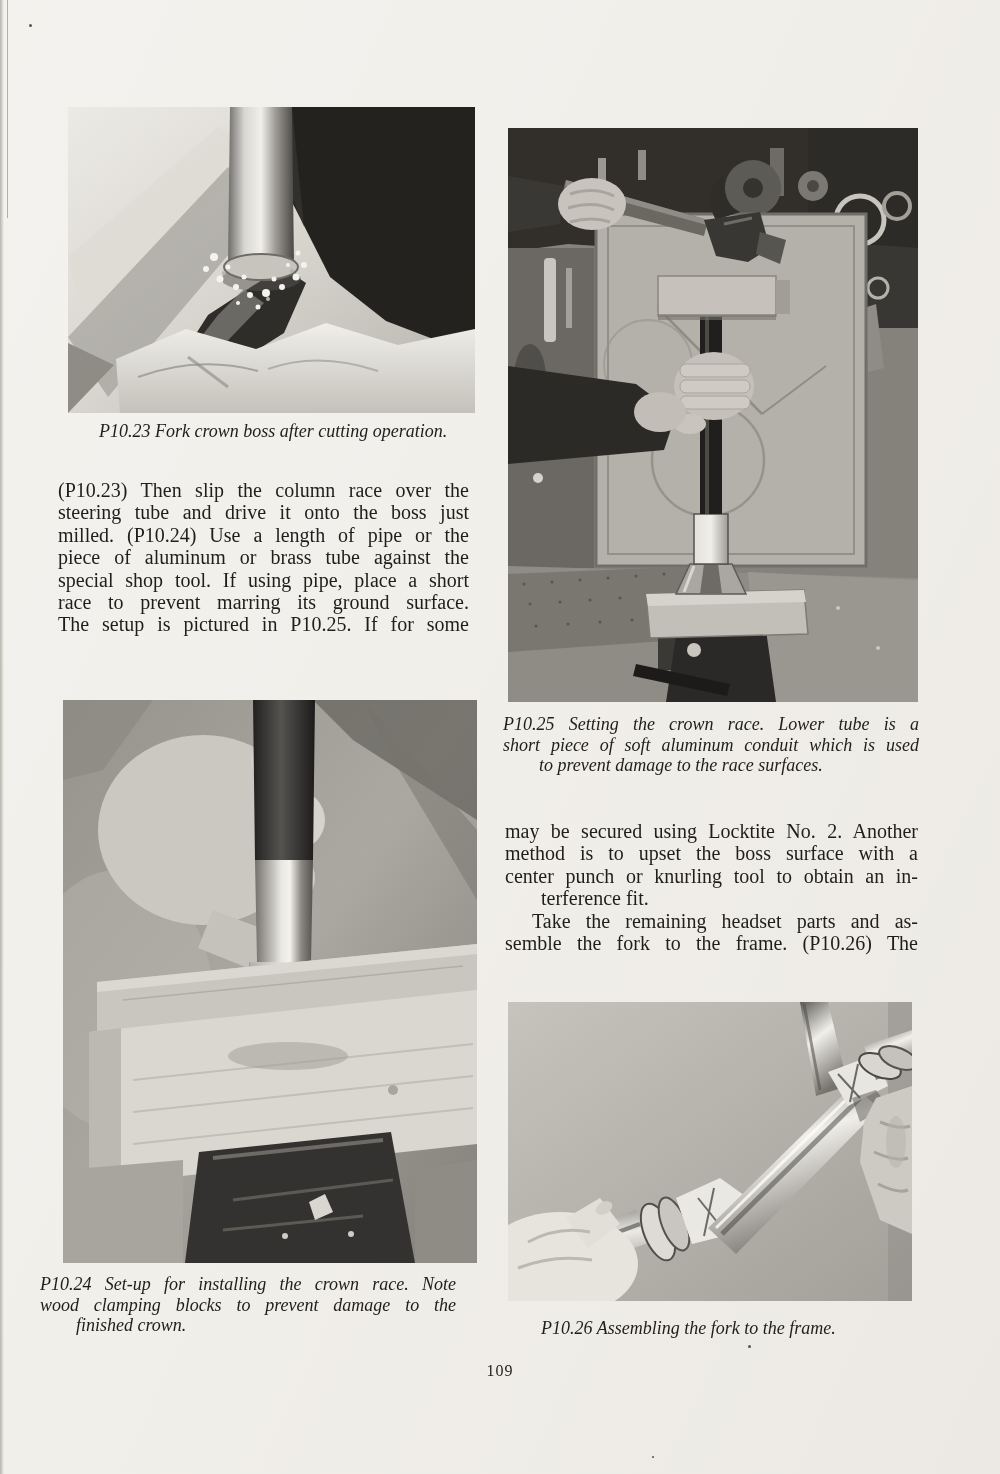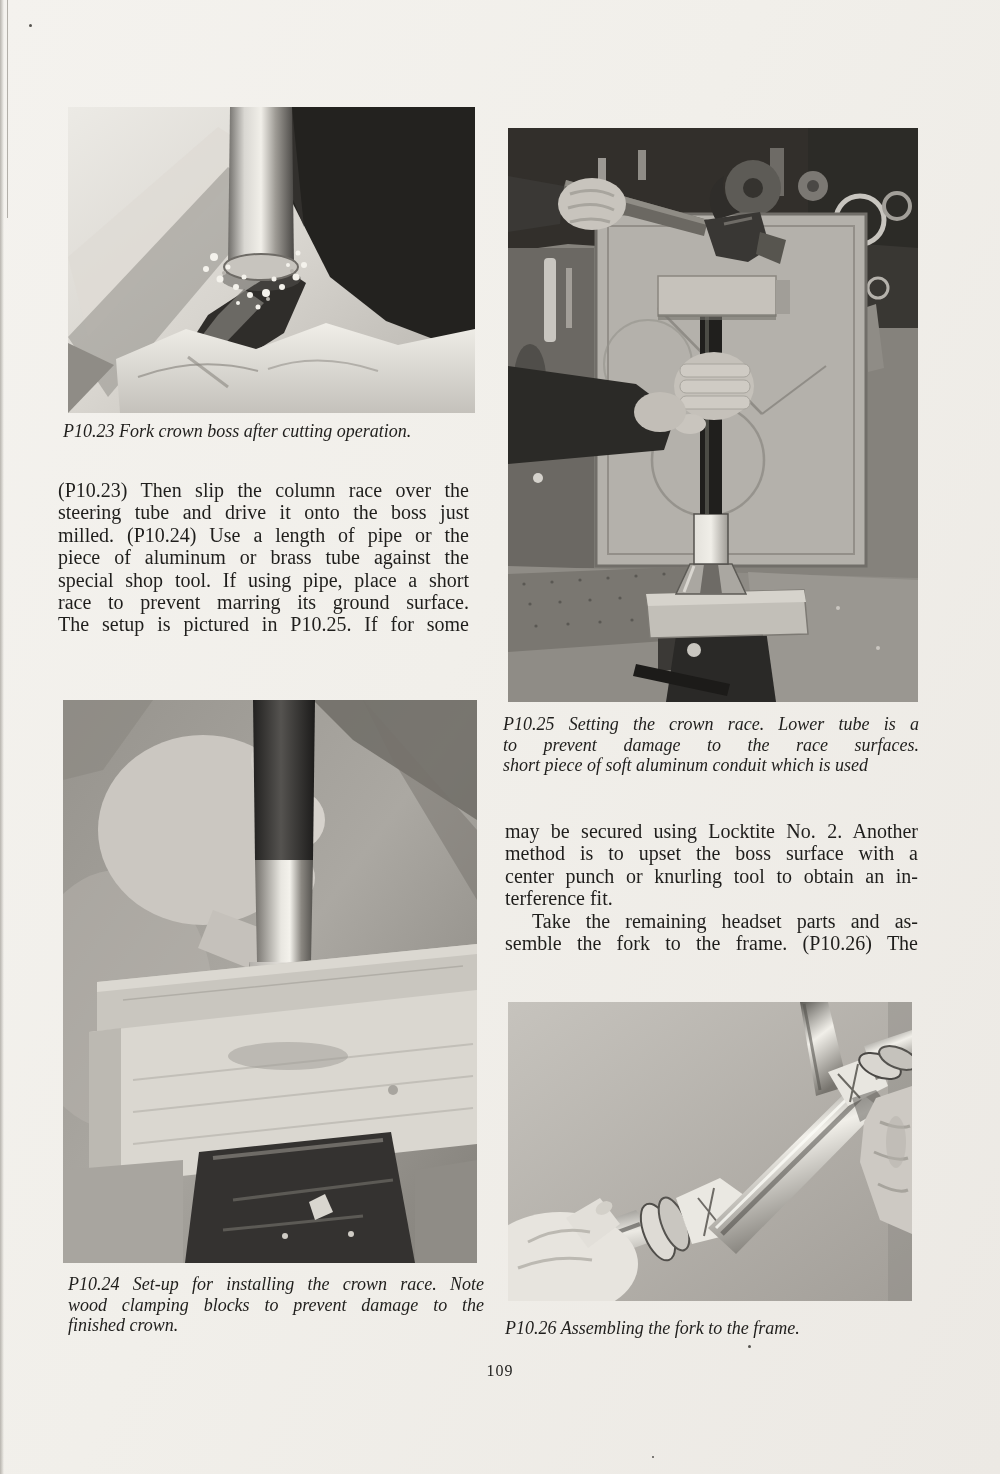--- a/index.html
+++ b/index.html
@@ -17,21 +17,21 @@
   .edge-line{position:absolute;left:7px;top:0;width:1px;height:218px;background:#b2afa9;}
   .speck{position:absolute;background:#55534f;border-radius:50%;}
 
   .photo{position:absolute;margin:0;padding:0;line-height:0;}
   .photo svg{display:block;}
 
   .caption{position:absolute;font-style:italic;font-size:18px;line-height:20.6px;}
   .bodytext{position:absolute;font-size:20px;line-height:22.4px;}
 
   .lines .tline{text-align:justify;text-align-last:justify;}
-  .lines.last-left .tline:last-child{text-align-last:left;}
+  .lines.last-left .tline:last-child{text-align-last:left;margin-left:36px;}
   .lines.indent-first .tline:first-child{text-indent:27px;}
 
   .pagenum{position:absolute;left:0;width:1000px;text-align:center;
     font-size:16px;letter-spacing:1px;}
 </style>
 </head>
 <body>
 
 <div class="page">
 
@@ -228,22 +228,22 @@
       </g>
       <g>
         <polygon points="0,238 128,256 168,286 156,322 0,336" fill="#2b2a27"></polygon>
         <ellipse cx="152" cy="284" rx="26" ry="20" fill="#c2beb7"></ellipse>
       </g>
     </svg>
   </figure>
 
   <div class="caption lines last-left" style="left:503px;top:714px;width:416px;">
       <div class="tline">P10.25 Setting the crown race. Lower tube is a</div>
+      <div class="tline">short piece of soft aluminum conduit which is used</div>
       <div class="tline">to prevent damage to the race surfaces.</div>
-      <div class="tline">short piece of soft aluminum conduit which is used</div>
     </div>
 
   <div class="bodytext" style="left:505px;top:820px;width:413px;">
     <div class="lines last-left">
         <div class="tline">may be secured using Locktite No. 2. Another</div>
         <div class="tline">method is to upset the boss surface with a</div>
         <div class="tline">center punch or knurling tool to obtain an in-</div>
         <div class="tline">terference fit.</div>
       </div>
     <div class="lines indent-first">
@@ -316,21 +316,21 @@
         <path d="M150,458 L320,440" stroke="#6e6b66" stroke-width="4" fill="none"></path>
         <path d="M170,500 L330,480 M160,530 L300,516" stroke="#5c5a55" stroke-width="3" fill="none"></path>
         <polygon points="246,502 262,494 270,512 252,520" fill="#d9d6cf"></polygon>
         <circle cx="288" cy="534" r="3" fill="#cfccc5"></circle>
           <circle cx="222" cy="536" r="3" fill="#cfccc5"></circle>
       </g>
       <polygon points="352,470 414,460 414,563 352,563" fill="#8f8c86"></polygon>
     </svg>
   </figure>
 
-  <div class="caption lines last-left" style="left:68px;top:1274px;width:416px;">
+  <div class="caption lines last-left" style="left:40px;top:1274px;width:416px;">
       <div class="tline">P10.24 Set-up for installing the crown race. Note</div>
       <div class="tline">wood clamping blocks to prevent damage to the</div>
       <div class="tline">finished crown.</div>
     </div>
 
   <figure class="photo" style="left:508px;top:1002px;">
     <svg width="404" height="299" viewBox="0 0 404 299" preserveAspectRatio="none">
       <defs>
         <linearGradient id="g4bg" x1="0" y1="0" x2="1" y2="1">
           <stop offset="0" stop-color="#c6c3bd"></stop>

